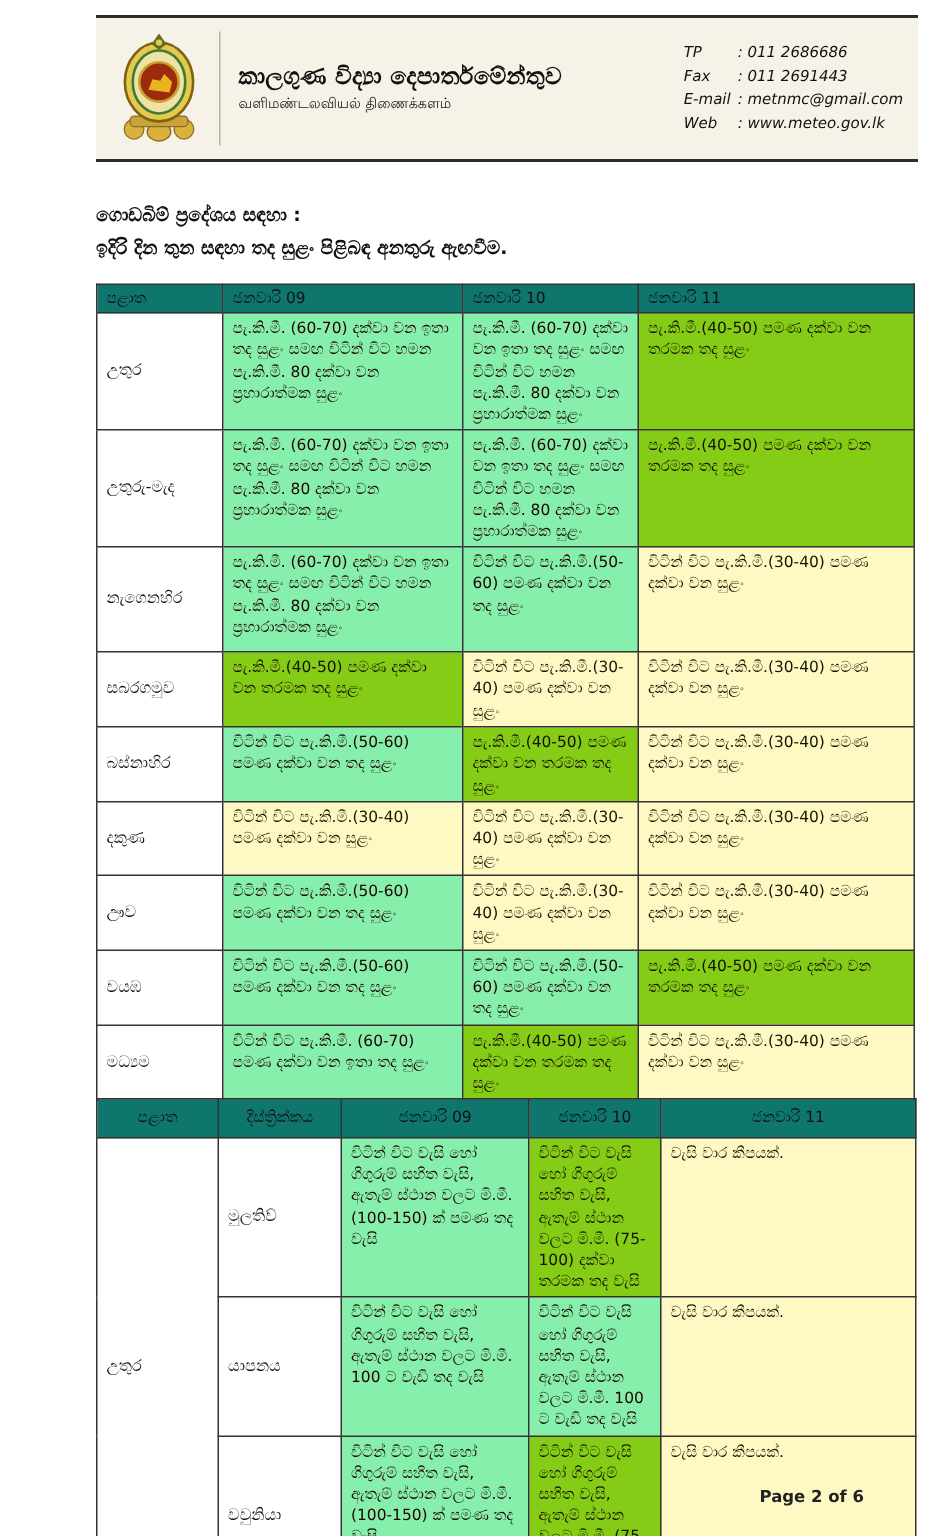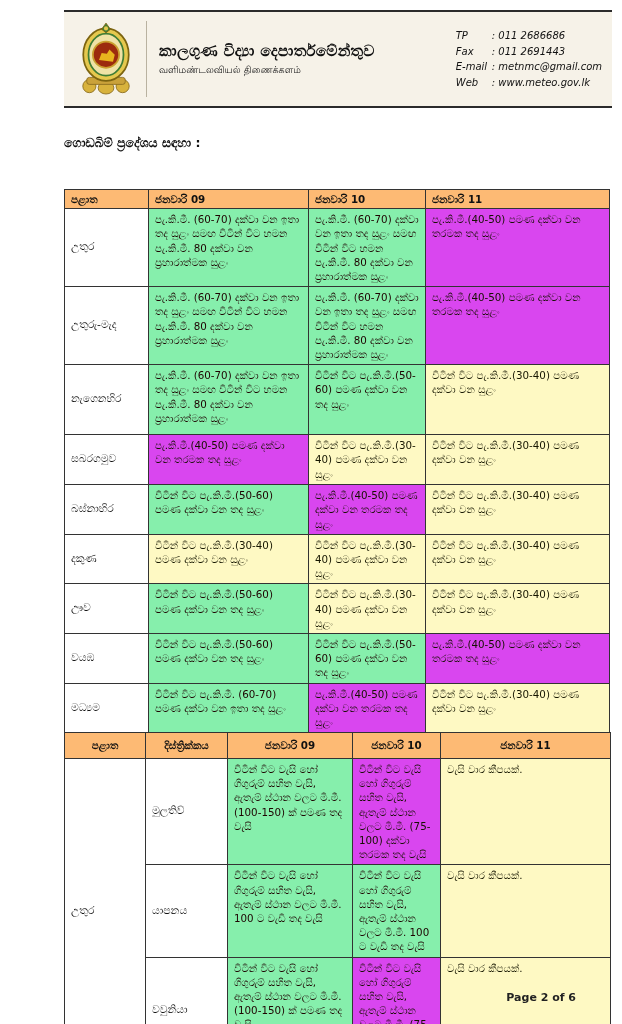--- a/index.html
+++ b/index.html
@@ -28,26 +28,26 @@
   .contact-row .lbl { width:36px; }
   
   .h-intro  { position:absolute; top:135px; left:64px; font-size:12.5px; font-weight:bold; }
   .h-wind   { position:absolute; top:157px; left:64px; font-size:12.5px; font-weight:bold; }
   .h-rain   { position:absolute; top:708px; left:64px; font-size:12.5px; font-weight:bold; }
   
   table { border-collapse:collapse; table-layout:fixed; }
   #wind-table { position:absolute; top:189px; left:64px; width:545px; }
   #rain-table { position:absolute; top:732px; left:64px; width:546px; }
   th, td { border:1px solid #333; font-size:10.3px; line-height:1.38; }
-  th { font-weight:bold; text-align:left; padding:2px 6px; background:#fdba74; height:18px; }
+  th { font-weight:normal; text-align:left; padding:2px 6px; background:#0f766e; height:18px; }
   #rain-table th { text-align:center; height:26px; vertical-align:middle; }
   td { padding:3px 6px; vertical-align:top; word-wrap:break-word; }
   td.prov, td.dist { background:#fff; vertical-align:middle; font-size:10.8px; }
   td[data-sev="red"]    { background:#86efac; color:#1e0300; }
-  td[data-sev="orange"] { background:#d946ef; color:#161000; }
+  td[data-sev="orange"] { background:#84cc16; color:#161000; }
   td[data-sev="yellow"] { background:#fef9c3; color:#161600; }
   
   #wind-table tr.r-lg  td { height:70px; }
   #wind-table tr.r-md  td { height:50px; }
   #wind-table tr.r-sm  td { height:46px; }
   
   #rain-table tr.r-rain td { height:74px; }
   
   .footer {
     position:absolute; top:991px; left:480px; width:96px;
@@ -91,20 +91,21 @@
         <span>: metnmc@gmail.com</span>
       </div>
       <div class="contact-row">
         <span class="lbl">Web</span>
         <span>: www.meteo.gov.lk</span>
       </div>
     </div>
   </div>
 
   <div class="h-intro">ගොඩබිම් ප්‍රදේශය සඳහා :</div>
+  <div class="h-wind">ඉදිරි දින තුන සඳහා තද සුළං පිළිබඳ අනතුරු ඇඟවීම.</div>
 
   <table id="wind-table">
     <colgroup>
         <col style="width:84px">
         <col style="width:160px">
         <col style="width:117px">
         <col style="width:184px">
       </colgroup>
     <tbody>
         <tr>

